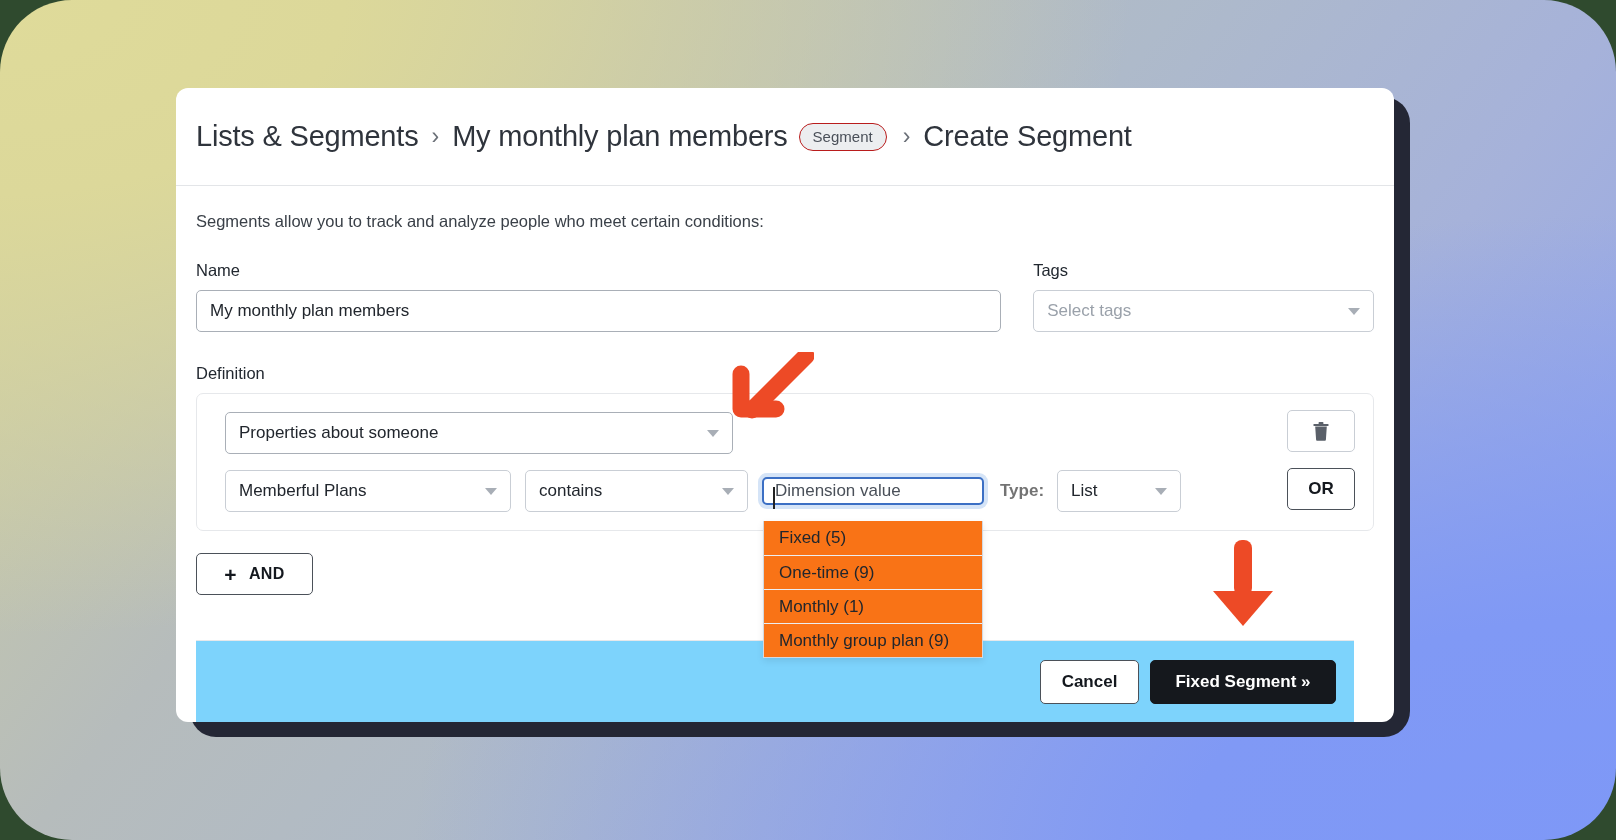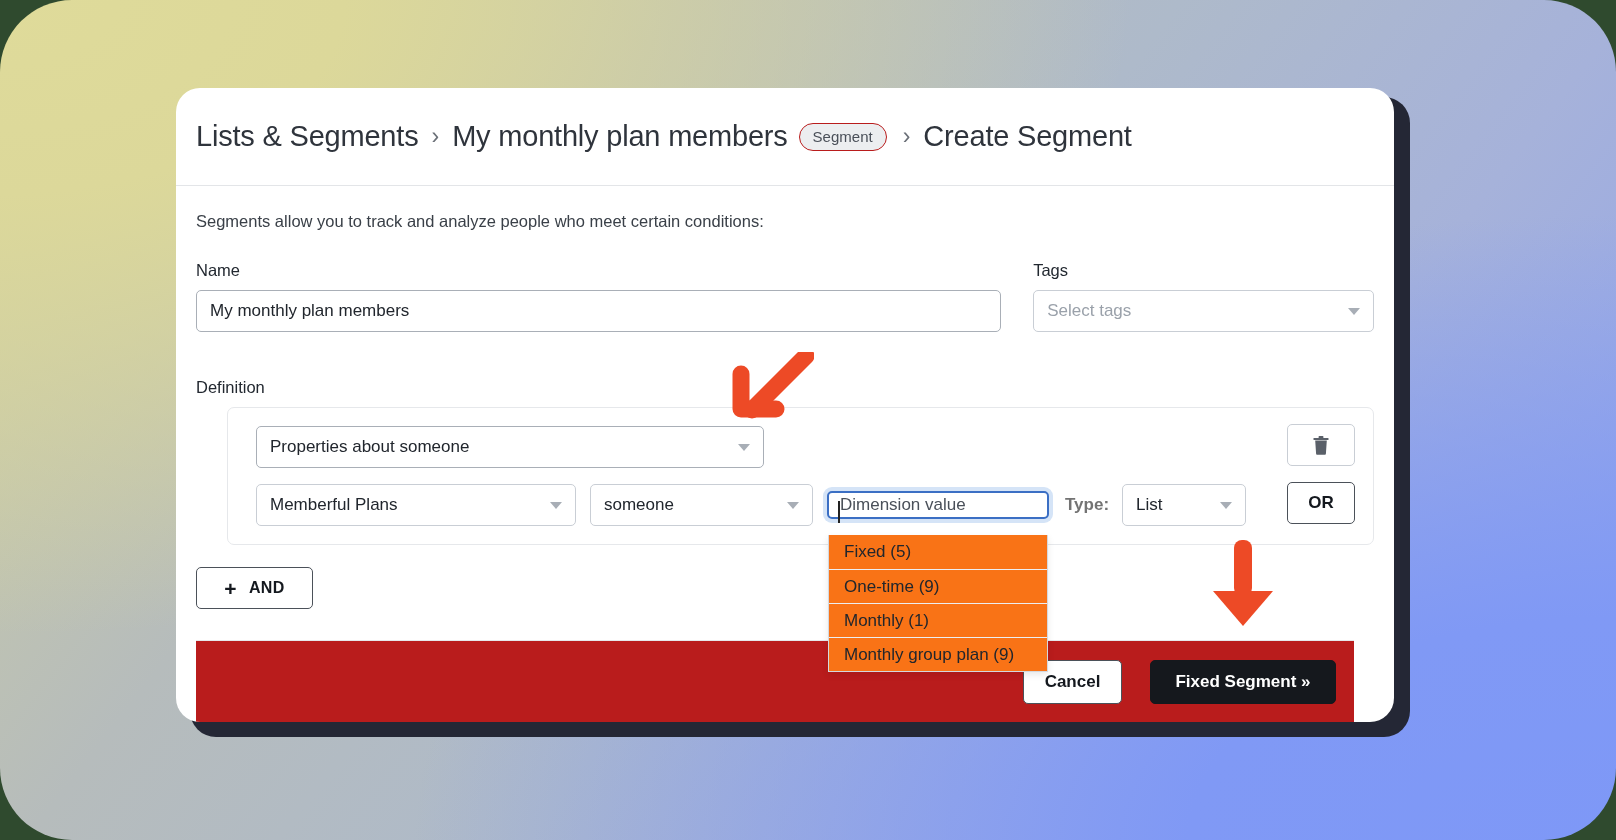--- a/index.html
+++ b/index.html
@@ -37,21 +37,21 @@
     background: #242735;
     border-radius: 26px;
   }
 
   
   #card {
     position: absolute;
     left: 176px; top: 88px;
     width: 1218px; height: 634px;
     background: #ffffff;
-    border-radius: 24px;
+    border-radius: 12px;
     overflow: hidden;
   }
 
   
   #header {
     height: 98px;
     border-bottom: 1px solid #e3e5e8;
     display: flex;
     align-items: center;
     padding: 0 20px 0 20px;
@@ -96,21 +96,21 @@
   .field-label {
     font-size: 16.5px;
     color: #222830;
     font-weight: 400;
     margin-bottom: 10px;
   }
 
   #name-tags-row {
     display: flex;
     gap: 32px;
-    margin-bottom: 46px;
+    margin-bottom: 32px;
   }
   #name-col { width: 808px; }
   #tags-col { width: 342px; }
 
   .text-input {
     width: 100%;
     height: 42px;
     border: 1px solid #a9afb7;
     border-radius: 5px;
     padding: 0 13px;
@@ -149,28 +149,27 @@
   }
 
   
   #definition-panel {
     position: relative;
     border: 1px solid #e6e8eb;
     border-radius: 7px;
     padding: 18px 18px 18px 28px;
     margin-bottom: 22px;
     min-height: 118px;
-    margin-left: 31px;
   }
 
   .def-row { display: flex; align-items: center; }
   .def-row-1 { margin-bottom: 16px; }
 
   #prop-select { width: 508px; }
-  #field-select { width: 320px; margin-right: 14px; }
+  #field-select { width: 286px; margin-right: 14px; }
   #operator-select { width: 223px; margin-right: 14px; }
 
   
   #dim-wrap {
     position: relative;
     width: 222px;
     margin-right: 16px;
   }
   #dim-input {
     width: 100%;
@@ -271,26 +270,26 @@
     cursor: pointer;
   }
   #and-plus { font-size: 21px; font-weight: bold; line-height: 1; }
 
   
   #footer {
     position: absolute;
     left: 20px; bottom: 0;
     width: 1158px;
     height: 82px;
-    background: #b91c1c;
+    background: #7dd3fc;
     border-top: 1px solid #e6e8eb;
     display: flex;
     align-items: center;
     justify-content: flex-end;
-    gap: 28px;
+    gap: 11px;
     padding-right: 18px;
   }
   #cancel-btn {
     min-width: 99px; height: 44px;
     border: 1px solid #4b5159;
     border-radius: 5px;
     background: #fff;
     font-size: 17px;
     font-weight: bold;
     color: #14181e;
@@ -364,21 +363,21 @@
       </div>
 
       <div class="def-row def-row-2">
 
         <div class="select-box" id="field-select">
           <span class="sel-val">Memberful Plans</span>
           <span class="caret"></span>
         </div>
 
         <div class="select-box" id="operator-select">
-          <span class="sel-val">someone</span>
+          <span class="sel-val">contains</span>
           <span class="caret"></span>
         </div>
 
         <div id="dim-wrap">
           <input id="dim-input" type="text" placeholder="Dimension value" style="">
           <span id="caret-bar"></span>
 
           <div id="dim-menu">
             <div class="menu-item">Fixed (5)</div>
             <div class="menu-item">One-time (9)</div>

